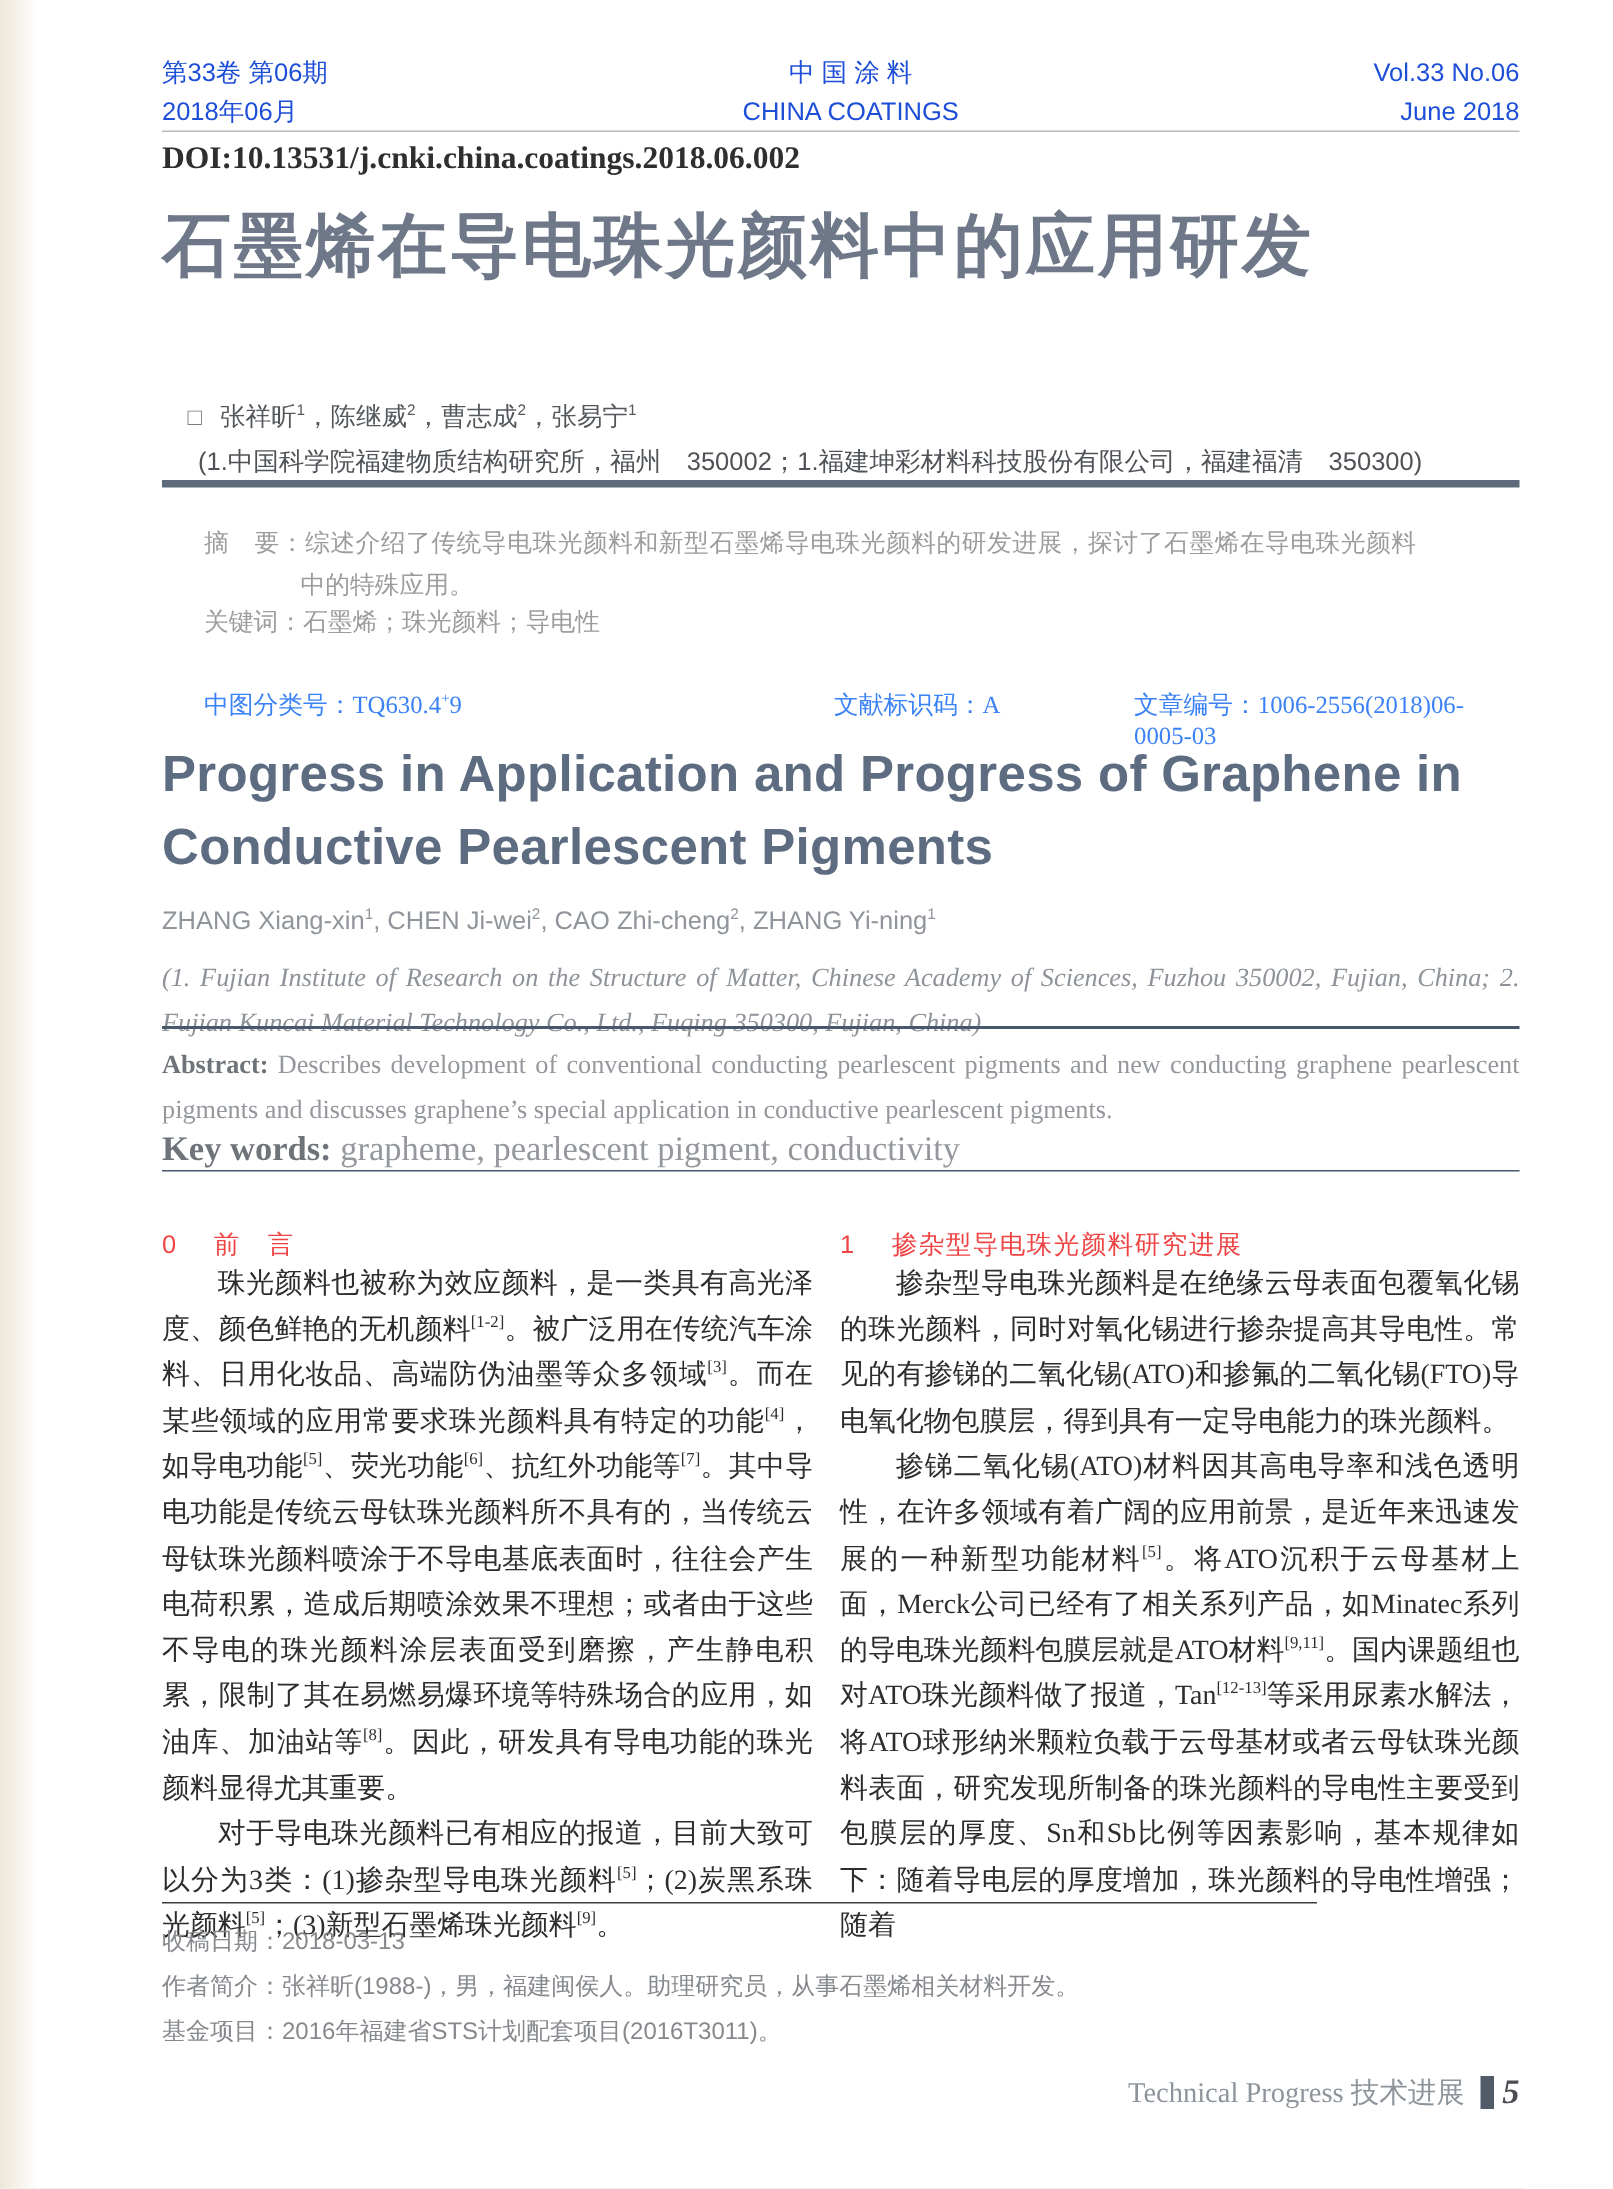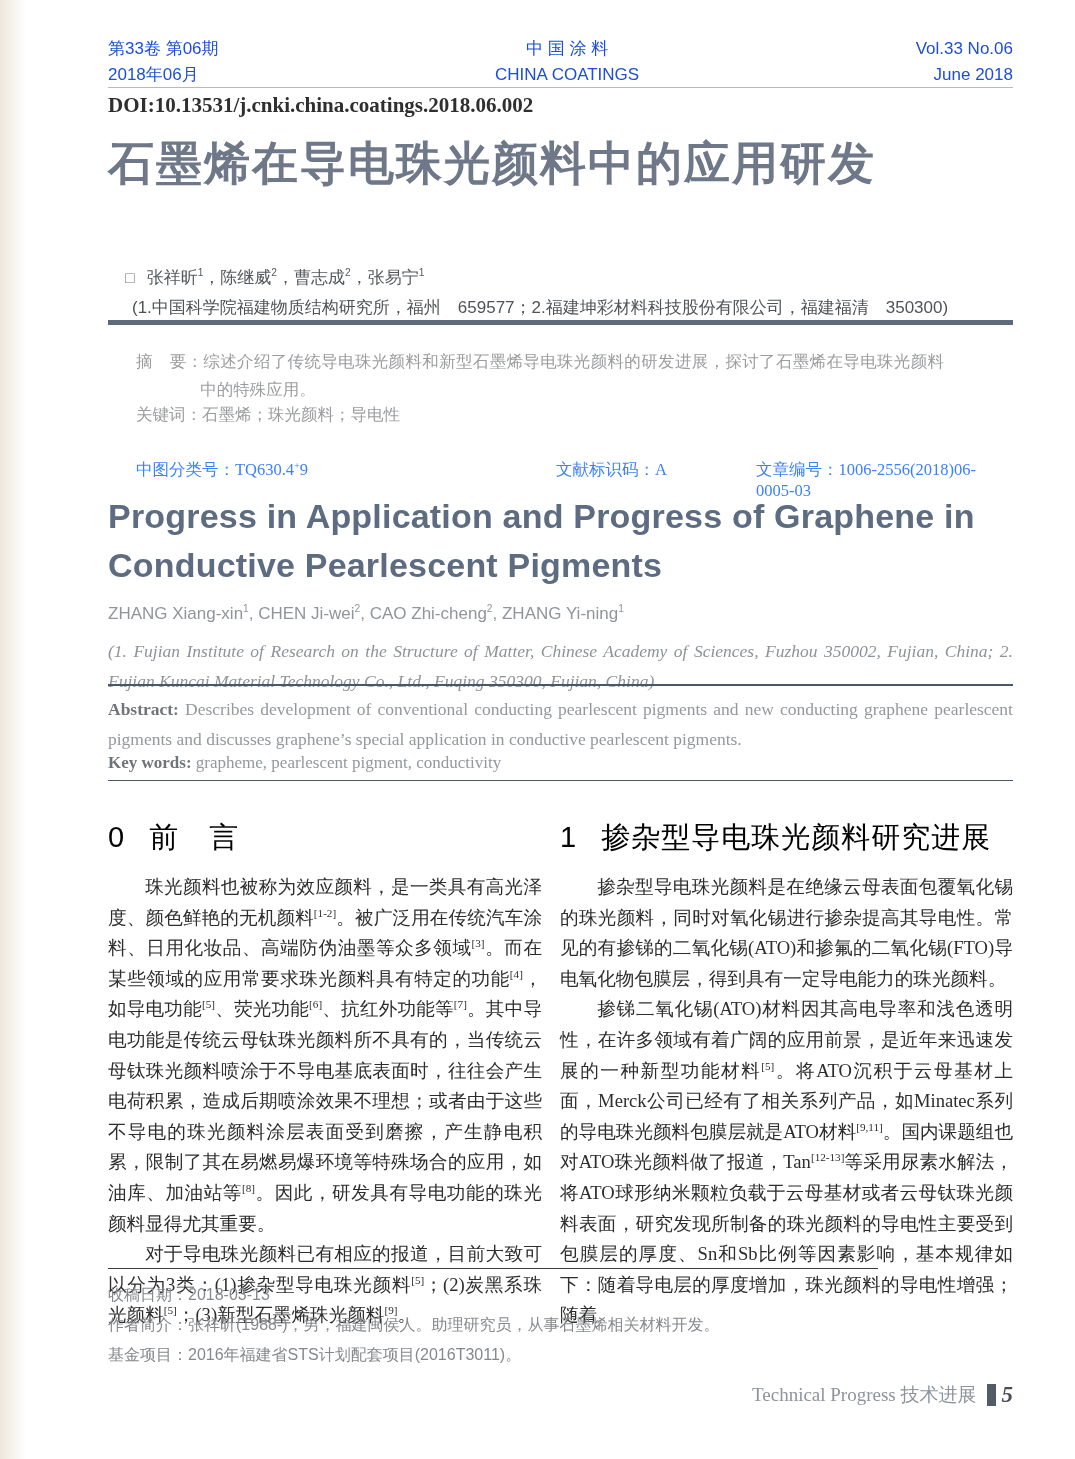--- a/index.html
+++ b/index.html
@@ -43,27 +43,27 @@
   
   .entitle { position:absolute; top:492px; left:0; width:100%;
     font-size:34px; line-height:49px; font-weight:bold; color:#5d6c81; letter-spacing:0.2px; }
   .enauthors { position:absolute; top:604px; left:0; font-size:17px; color:#90959b; }
   .enaffil { position:absolute; top:636px; left:0; width:100%; font-family:"Liberation Serif", serif; font-style:italic;
     font-size:17.5px; line-height:30px; color:#8e9399; text-align:justify; }
   .rule-dark { position:absolute; left:0; width:100%; border-top:2px solid #47586b; }
   .r1 { top:684px; } .r2 { top:780px; border-top-width:1.5px; }
   .enabs { position:absolute; top:694px; left:0; width:100%; font-family:"Liberation Serif", serif;
     font-size:17.5px; line-height:30px; color:#94989d; text-align:justify; }
-  .enkw { position:absolute; top:753px; left:0; font-family:"Liberation Serif", serif; font-size:17px; color:#94989d; }
+  .enkw { position:absolute; top:753px; left:0; font-family:"Liberation Serif", serif; font-size:23px; color:#94989d; }
   .enabs b, .enkw b { color:#6f747b; font-style:normal; }
 
   
   .columns { position:absolute; top:818px; left:0; width:100%; display:flex; gap:18px; }
   .col-l { width:434px; } .col-r { width:453px; }
-  .sec-h { font-size:29px; color:#000000; margin-bottom:14px; letter-spacing:1px; }
+  .sec-h { font-size:17px; color:#ef4444; letter-spacing:1px; }
   .sec-h .num { margin-right:24px; }
   .body-p { font-family:"Liberation Serif", serif; font-size:18.6px; line-height:30.6px;
     color:#2d2d2d; text-align:justify; text-indent:2em; }
   sup { font-size:0.6em; vertical-align:super; line-height:0; }
 
   
   .foot-sep { position:absolute; top:1268px; left:0; width:770px; border-top:1.5px solid #3d3d3d; }
   .footnotes { position:absolute; top:1280px; left:0; width:100%; font-size:16px; line-height:30px; color:#85888c; }
 
   
@@ -95,21 +95,21 @@
       </div>
     </div>
     <div class="hdr-rule"></div>
     <div class="doi">DOI:10.13531/j.cnki.china.coatings.2018.06.002</div>
 
     <div class="cntitle">
       <div>石墨烯在导电珠光颜料中的应用研发</div>
     </div>
 
     <div class="authors-cn"><span class="marker">□</span><span>张祥昕<sup>1</sup>，陈继威<sup>2</sup>，曹志成<sup>2</sup>，张易宁<sup>1</sup></span></div>
-    <div class="affil-cn">(1.中国科学院福建物质结构研究所，福州　659577；2.福建坤彩材料科技股份有限公司，福建福清　350300)</div>
+    <div class="affil-cn">(1.中国科学院福建物质结构研究所，福州　350002；1.福建坤彩材料科技股份有限公司，福建福清　350300)</div>
     <div class="bar"></div>
 
     <p class="cnabs">摘　要：综述介绍了传统导电珠光颜料和新型石墨烯导电珠光颜料的研发进展，探讨了石墨烯在导电珠光颜料中的特殊应用。</p>
     <p class="cnkw">关键词：石墨烯；珠光颜料；导电性</p>
     <div class="meta">
       <span class="m1">中图分类号：TQ630.4<sup>+</sup>9</span>
       <span class="m2">文献标识码：A</span>
       <span class="m3">文章编号：1006-2556(2018)06-0005-03</span>
     </div>
 

